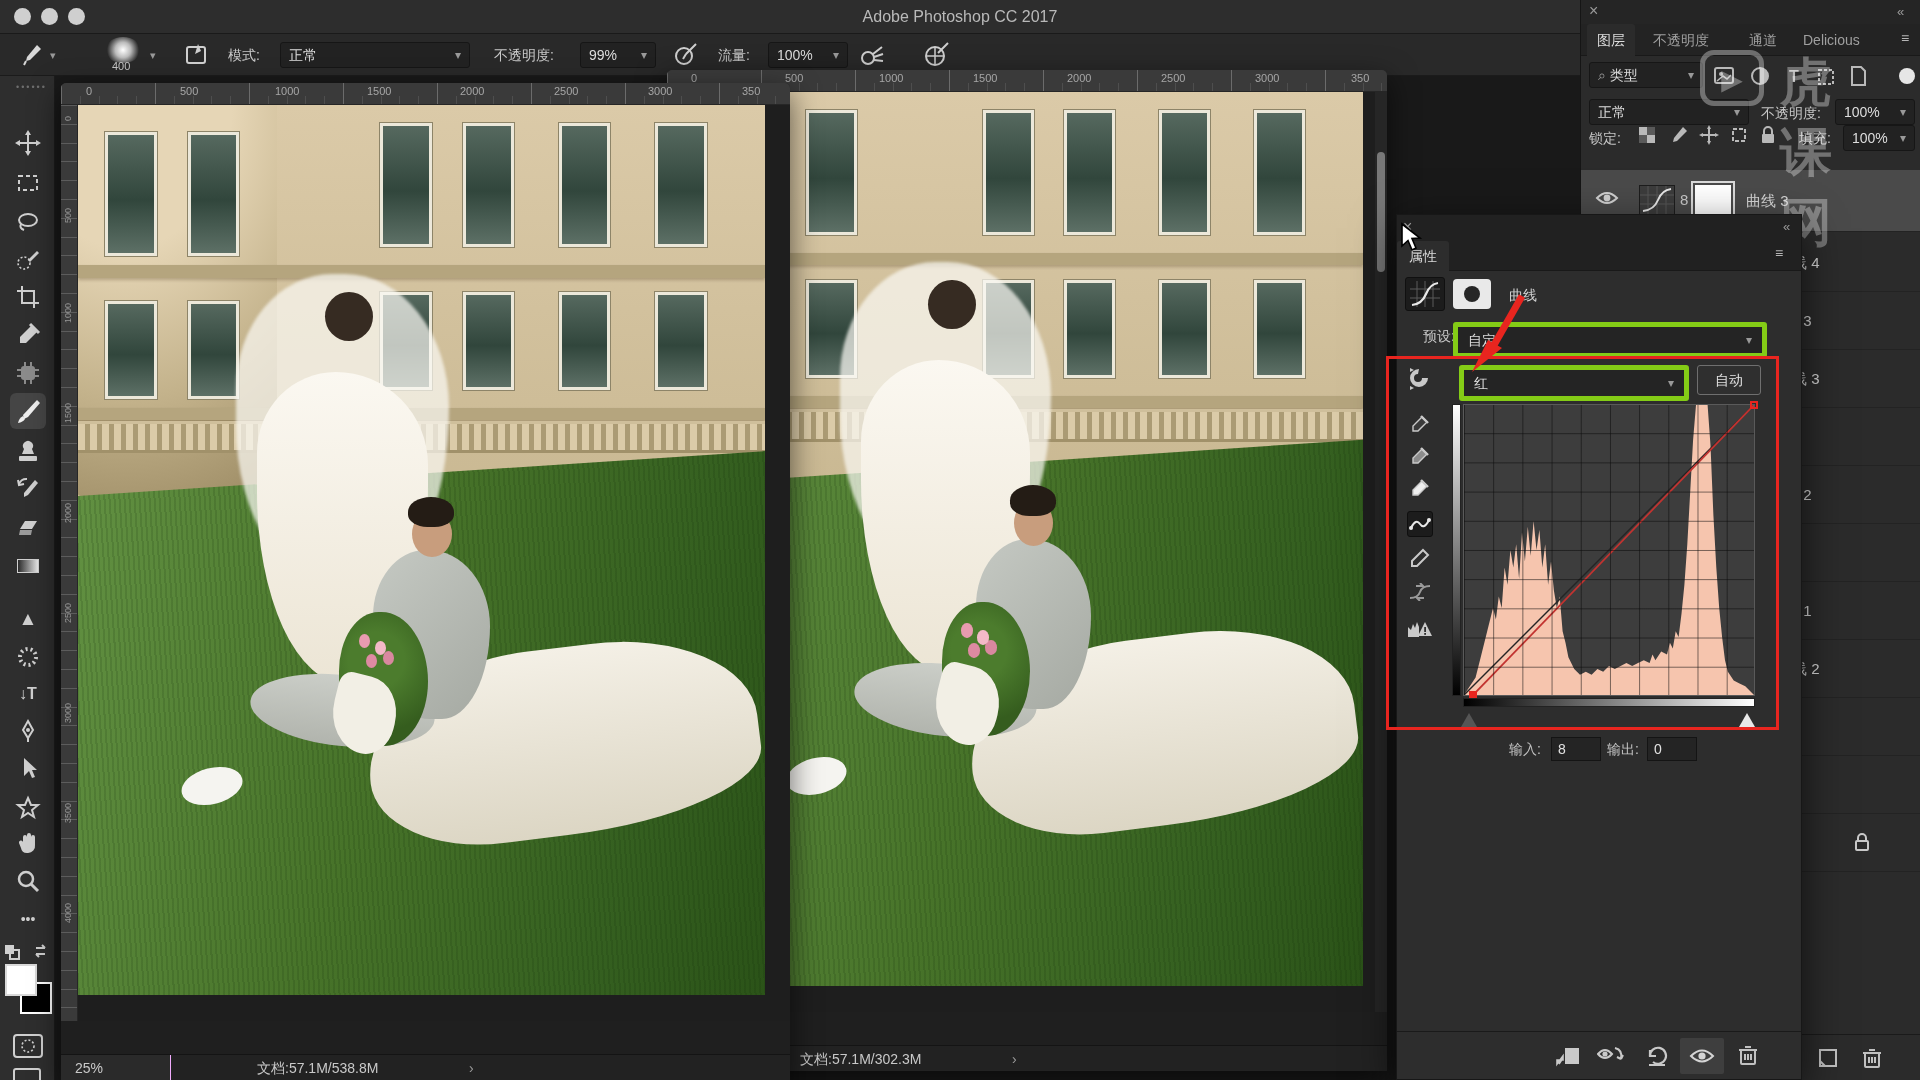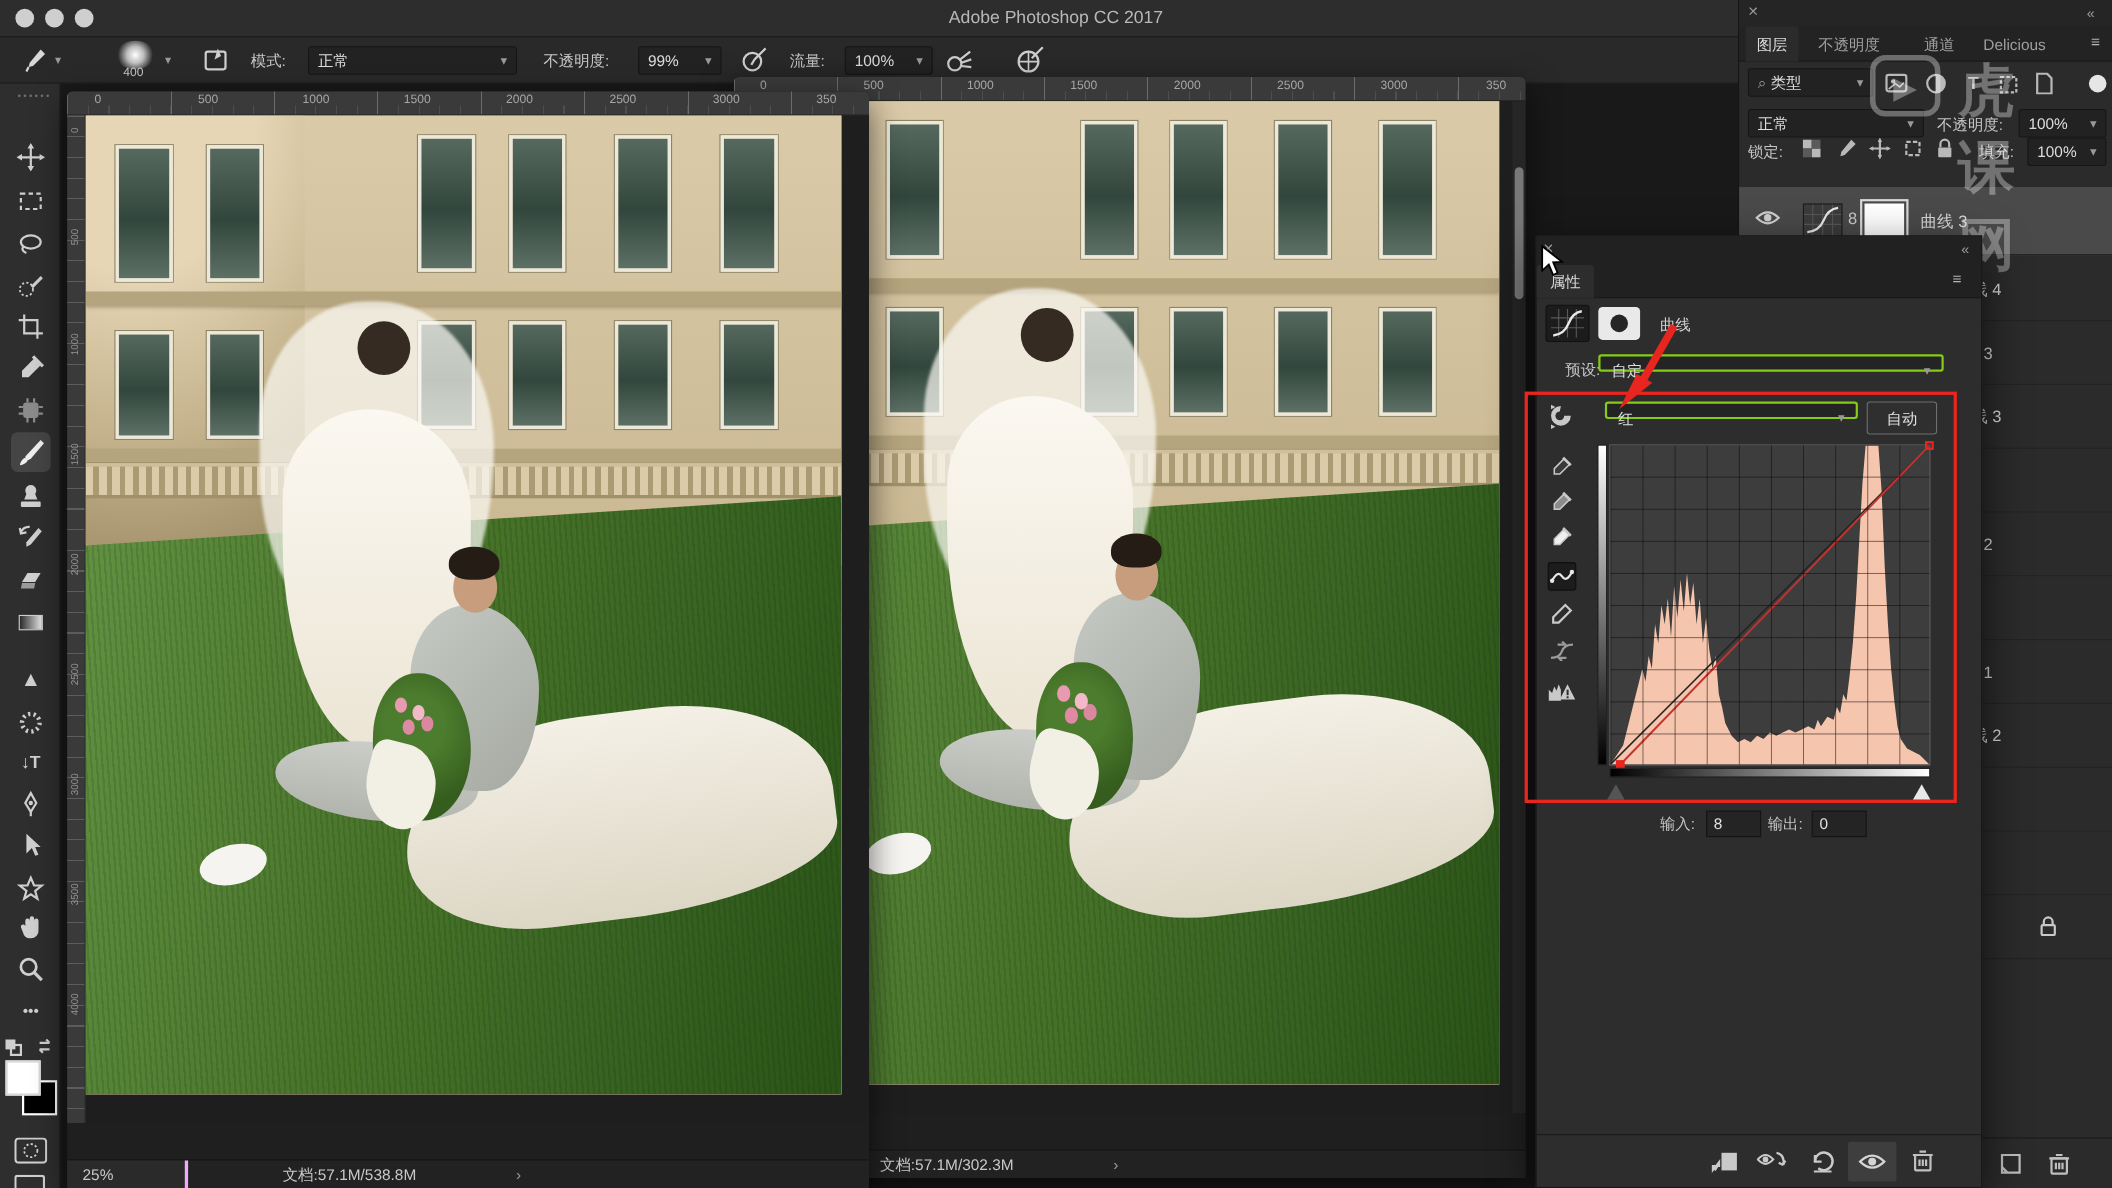--- a/index.html
+++ b/index.html
@@ -57,21 +57,21 @@
             border-right:1px solid #262626;
             background-image:repeating-linear-gradient(180deg,#5c5c5c 0 1px,transparent 1px 18.8px); }
   .vruler span { position:absolute; left:2px; font-size:9px; color:#969696;
                  transform:rotate(-90deg); transform-origin:left top; }
   .scroll-lane { position:absolute; right:0; top:0; width:12px; bottom:0; background:#262626; }
   .scroll-thumb { position:absolute; right:2px; top:60px; width:8px; height:120px;
                   background:#787878; border-radius:4px; }
   .statusbar { position:absolute; left:0; right:0; bottom:0; height:26px; background:#222;
                border-top:1px solid #141414; color:#c9c9c9; font-size:14px; line-height:26px; }
   .zoombox { position:absolute; left:0; top:0; bottom:0; width:110px; background:#2a2a2a;
-             border-right:3px solid #f0abfc; padding-left:14px; }
+             border-right:1px solid #f0abfc; padding-left:14px; }
 
   
   .photo { position:absolute; overflow:hidden; background:#d7c6a4; }
   .bld { position:absolute; left:0; right:0; top:0; height:46%;
          background:linear-gradient(#dbcaa8,#c9b892); }
   .tower { position:absolute; left:-5%; top:0; width:34%; height:46%;
            background:radial-gradient(130% 100% at 35% 0%, #e6d6b6 35%, #c3b28b 72%, #a3926b 100%);
            border-radius:0 0 45% 45% / 0 0 18% 18%; }
   .cornice { position:absolute; left:0; right:0; height:1.4%; background:#b5a57e;
              box-shadow:0 2px 3px rgba(60,40,10,.25); }
@@ -141,22 +141,22 @@
            z-index:6; color:#c6c6c6; font-size:14px; }
   .pp-hdr { position:relative; height:26px; background:#212121; }
   .pp-tabrow { position:relative; height:30px; background:#212121; border-bottom:1px solid #191919; }
   .pp-tab { position:absolute; left:0; top:0; height:30px; line-height:30px; padding:0 12px;
             background:#2d2d2d; color:#d9d9d9; border-radius:3px 3px 0 0; }
   .iconbtn { position:absolute; width:40px; height:34px; display:flex; align-items:center; justify-content:center; }
   .iconbtn.sel { background:#1c1c1c; border:1px solid #101010; border-radius:3px; }
   .maskbtn { position:absolute; width:38px; height:30px; background:#e9e9e9; border-radius:4px;
              display:flex; align-items:center; justify-content:center; }
   .maskbtn .dot { width:16px; height:16px; border-radius:50%; background:#262626; }
-  .pp-dd { position:absolute; background:#242424; border:2px solid #84cc16; border-radius:3px;
-           height:16px; line-height:26px; padding:0 10px; color:#ddd; }
+  .pp-dd { position:absolute; background:#242424; border:5px solid #84cc16; border-radius:3px;
+           height:36px; line-height:26px; padding:0 10px; color:#ddd; }
   .autobtn { position:absolute; width:64px; height:30px; border:1px solid #6f6f6f; border-radius:3px;
              text-align:center; line-height:28px; color:#e0e0e0; background:#2f2f2f; }
   .drp { position:absolute; left:4px; width:26px; height:26px; display:flex; align-items:center; justify-content:center; }
   .drp.sel { background:#1c1c1c; border:1px solid #0f0f0f; border-radius:3px; }
   #grid { position:absolute; left:66px; top:189px; width:292px; height:292px; background:#3d3d3d;
           border:1px solid #5a5a5a; }
   #gridlines { position:absolute; inset:0;
           background-image:linear-gradient(90deg,rgba(10,10,10,.55) 1px,transparent 1px),
                            linear-gradient(0deg,rgba(10,10,10,.55) 1px,transparent 1px);
           background-size:29.2px 29.2px; pointer-events:none; }

